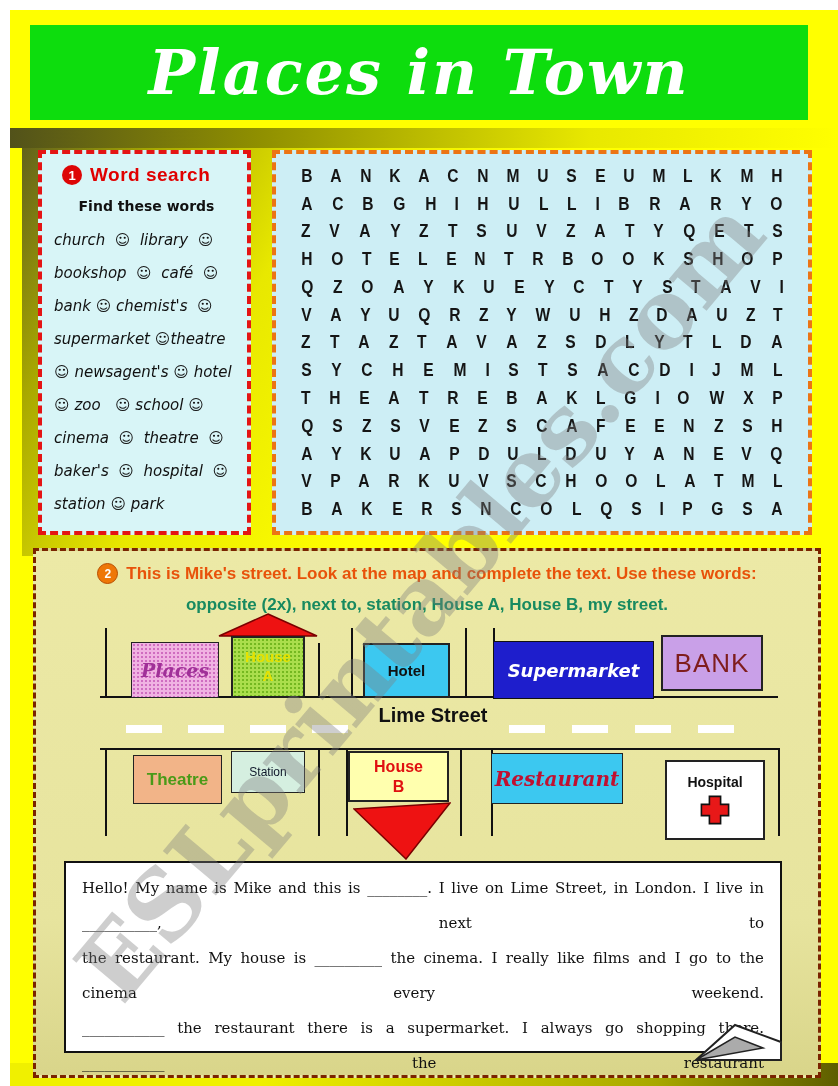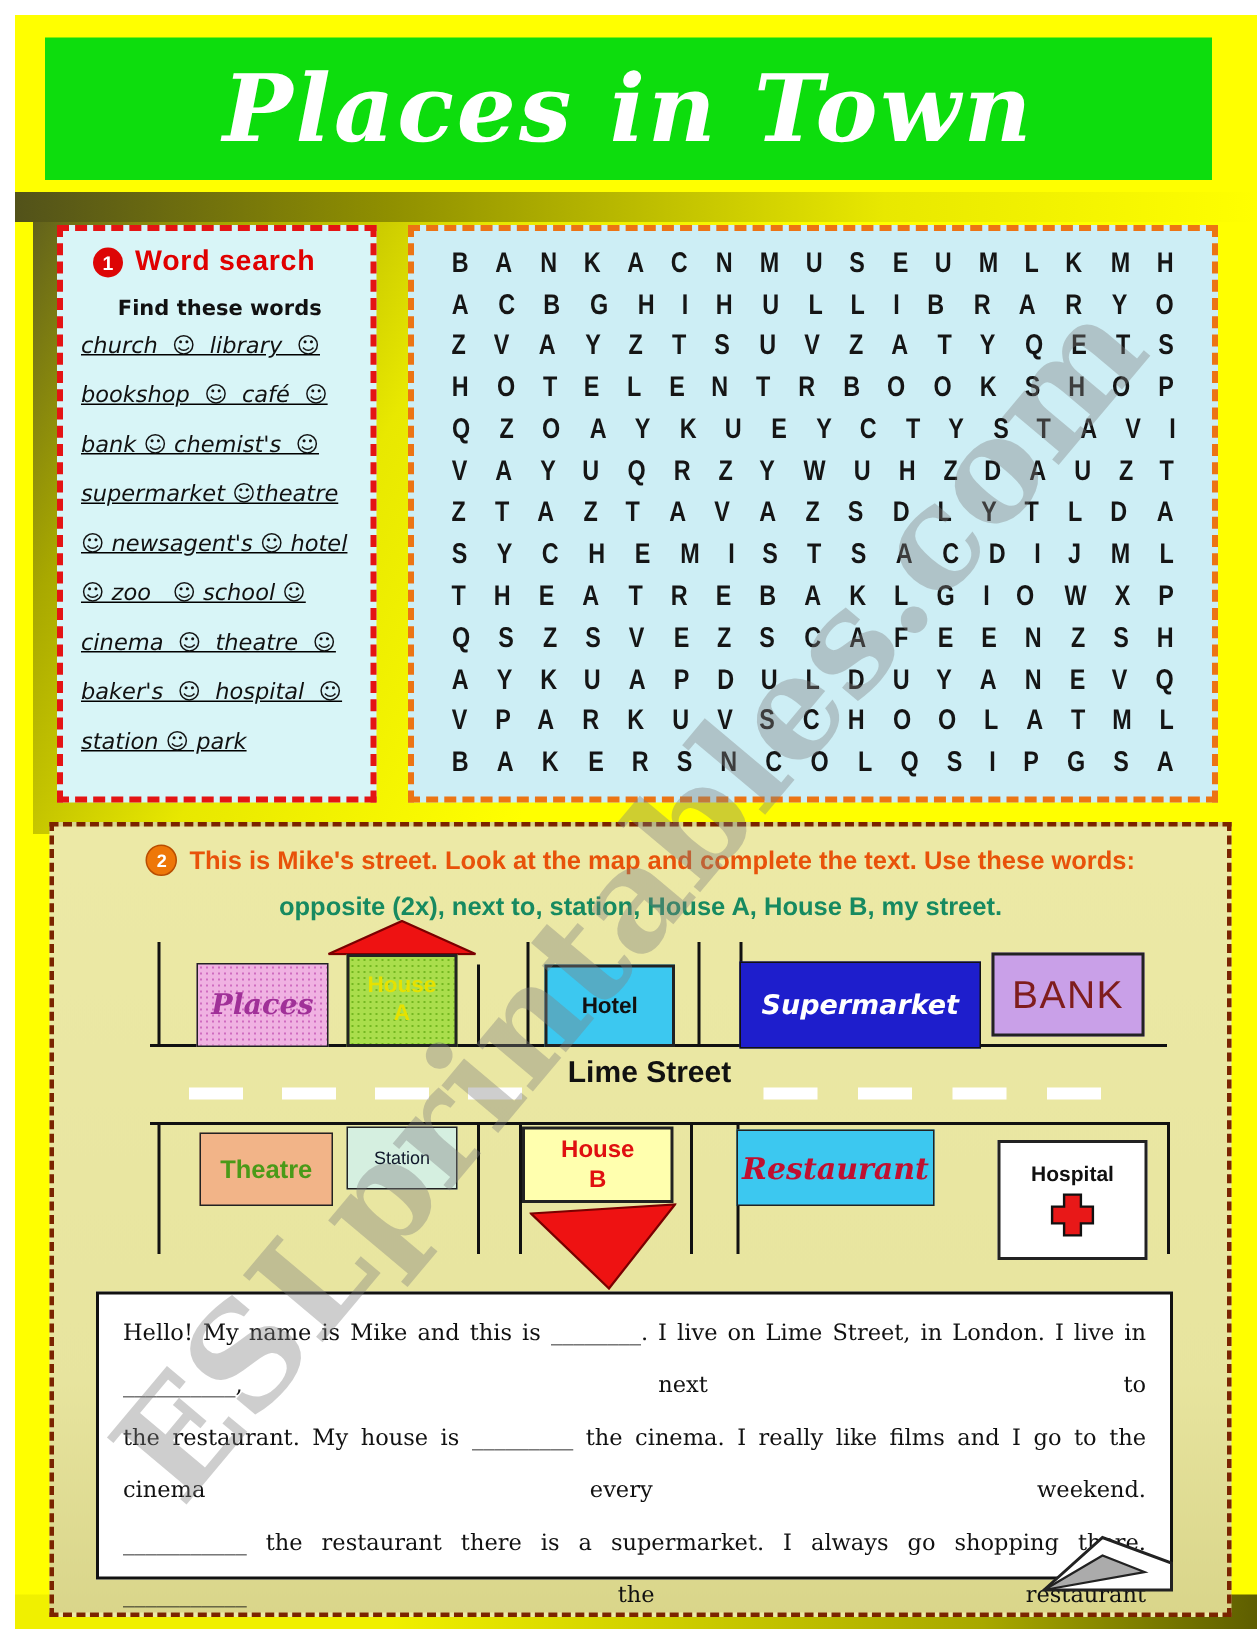--- a/index.html
+++ b/index.html
@@ -22,21 +22,21 @@
   .ws-left{position:absolute;left:28px;top:140px;width:213px;height:385px;box-sizing:border-box;
     background:#d8f5f7;border:4px dashed #e41414;z-index:2;padding:10px 8px 4px 12px;}
   .ws-heading{display:flex;align-items:center;gap:8px;margin-left:8px;}
   .num-circle{display:inline-flex;width:20px;height:20px;border-radius:50%;align-items:center;
     justify-content:center;color:#fff;font-weight:bold;font-size:13px;flex:0 0 auto;}
   .num-red{background:#dd0505;}
   .num-orange{background:#ee7708;border:1px solid #b84d00;}
   .ws-title{color:#e00000;font-weight:bold;font-size:19px;letter-spacing:0.5px;}
   .ws-sub{font-family:"DejaVu Sans",sans-serif;font-weight:bold;font-size:14px;color:#111;
     text-align:center;margin-top:12px;}
-  .word-lines{margin-top:0;text-decoration:underline;}
+  .word-lines{margin-top:10px;}
   .word-line{font-family:"DejaVu Sans",sans-serif;font-style:italic;font-size:15px;color:#111;
     line-height:33px;white-space:pre;}
 
   
   .ws-right{position:absolute;left:262px;top:140px;width:540px;height:385px;box-sizing:border-box;
     background:#cdeef5;border:4px dashed #ec7414;z-index:2;display:flex;flex-direction:column;
     justify-content:space-around;padding:8px 24px;}
   .grid-row{display:flex;justify-content:space-between;}
   .grid-row span{display:inline-block;font-weight:bold;font-size:19px;color:#151515;
     transform:scaleX(0.82);}

